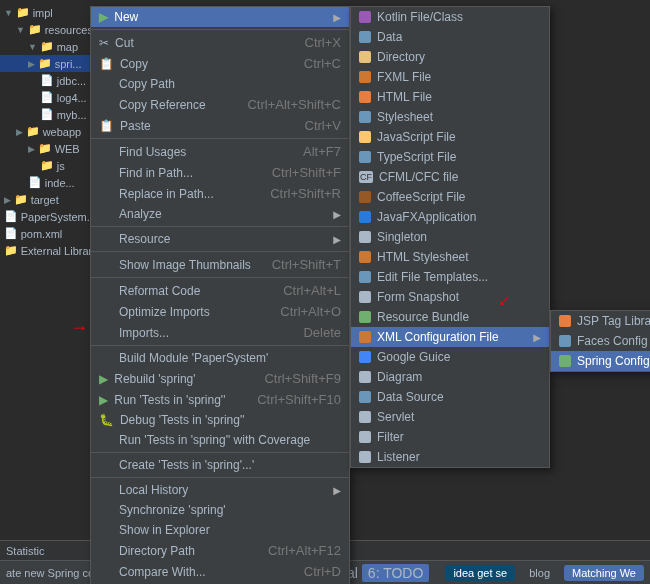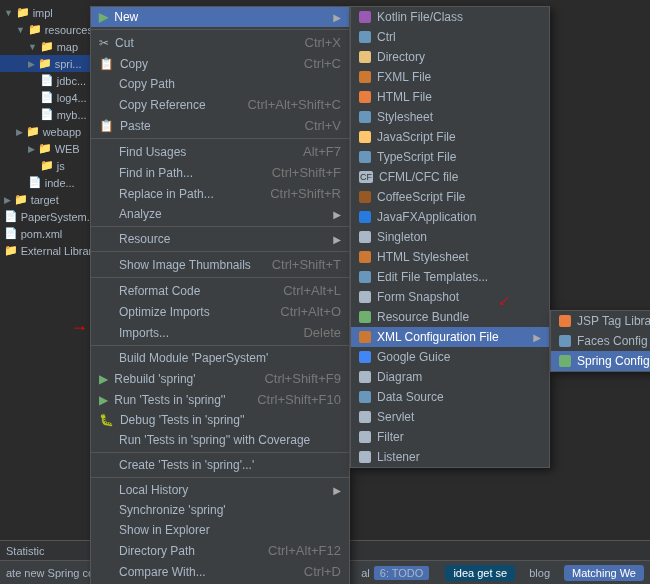--- a/index.html
+++ b/index.html
@@ -465,21 +465,21 @@
 <div class="submenu-new">
   <div class="menu-item">
     <div class="item-left">
       <span class="icon-dot icon-kotlin"></span>
       <span>Kotlin File/Class</span>
     </div>
   </div>
   <div class="menu-item">
     <div class="item-left">
       <span class="icon-dot icon-file-blue"></span>
-      <span>Ctrl</span>
+      <span>Data</span>
     </div>
   </div>
   <div class="menu-item">
     <div class="item-left">
       <span class="icon-dot icon-dir"></span>
       <span>Directory</span>
     </div>
   </div>
   <div class="menu-item">
     <div class="item-left">
@@ -632,21 +632,21 @@
   <span>Statistic</span>
 </div>
 
 <div class="status-bar">
   <span style="font-size:11px; color:#a9b7c6;">ate new Spring confi</span>
   <div style="margin-left:auto; display:flex; gap:4px; align-items:center;">
     <div class="status-tab">
       <span style="color:#ffc66d;">⚠</span>
       <span>0: Messa</span>
     </div>
-    <div style="display:flex; align-items:center; gap:4px; color:#a9b7c6; font-size:11px; padding: 0 8px;">
+    <div style="display:flex; align-items:center; gap:4px; color:#a9b7c6; font-size:14px; padding: 0 8px;">
       <span>al</span>
       <span style="background:#4b6eaf; padding:1px 6px; border-radius:2px;">6: TODO</span>
     </div>
   </div>
   <div style="display:flex; align-items:center; gap:6px;">
     <div style="background:#0c4a6e; padding:2px 8px; border-radius:3px; font-size:11px; color:white;">idea get se</div>
     <div style="padding:2px 8px; font-size:11px;">blog</div>
     <div style="background:#4b6eaf; padding:2px 8px; border-radius:3px; font-size:11px; color:white;">Matching We</div>
   </div>
 </div>

